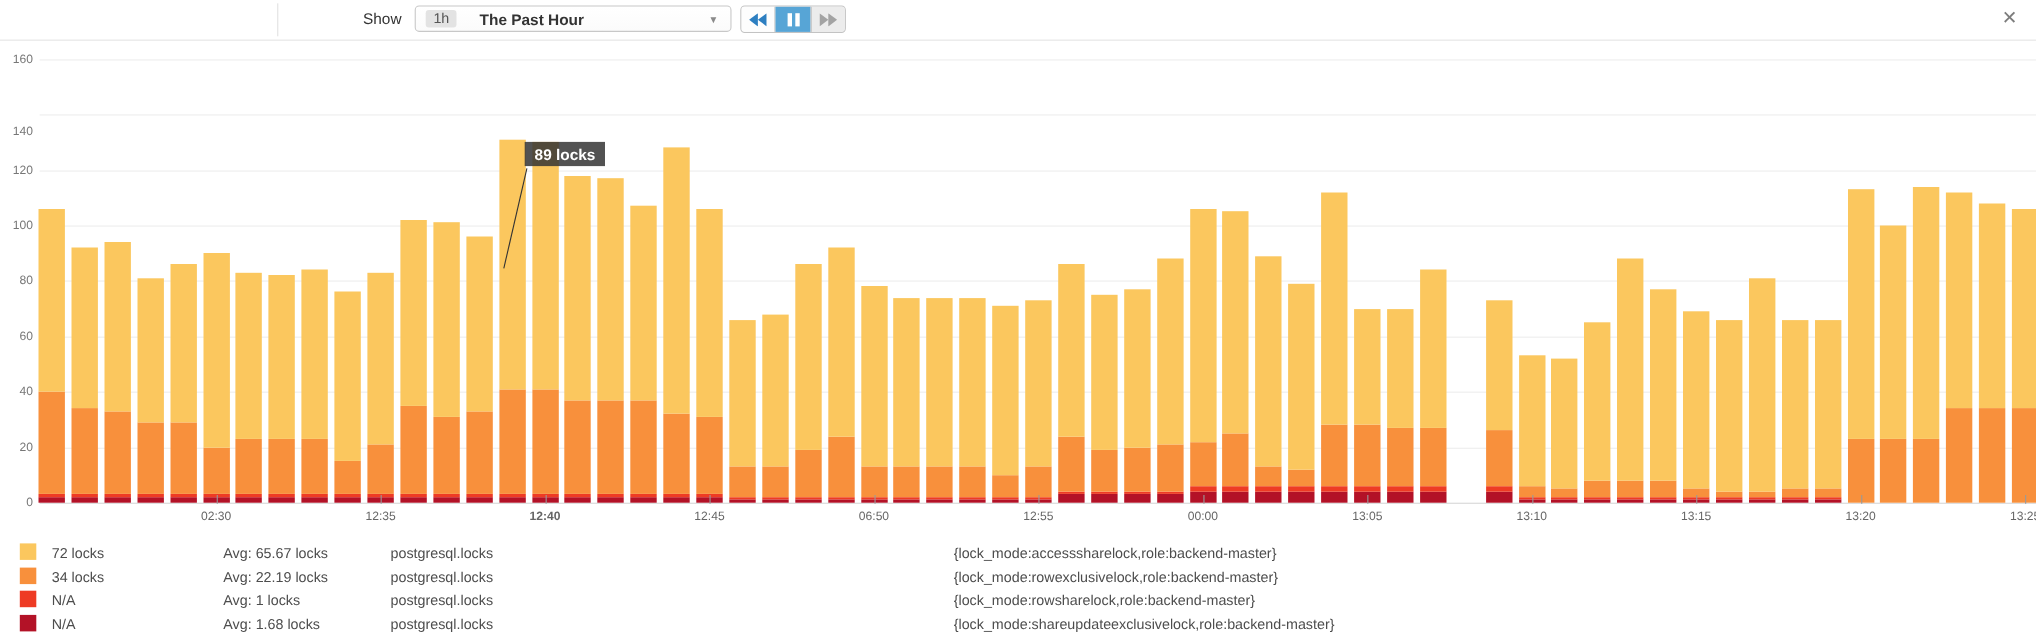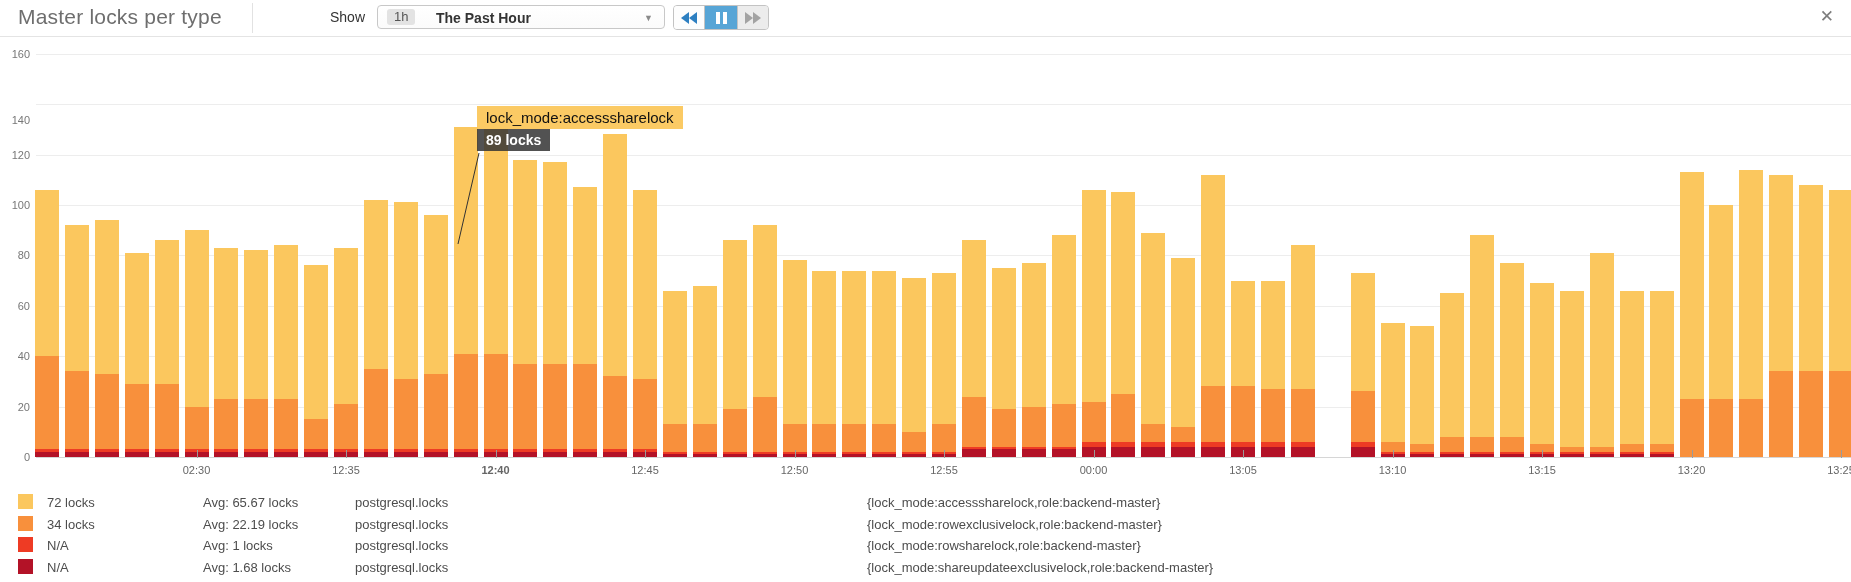--- a/index.html
+++ b/index.html
@@ -51,21 +51,20 @@
   .lg-avg{left:203px;}
   .lg-metric{left:355px;text-align:right;}
   .lg-tags{left:867px;}
 </style>
 </head>
 <body>
 
 <div id="stage">
 
   <div class="hdr">
-    <h1 class="hdr-title">Master locks per type</h1>
     <div class="hdr-divider"></div>
     <span class="show-label">Show</span>
     <div class="tf-select">
       <span class="tf-badge">1h</span>
       <span class="tf-text">The Past Hour</span>
       <span class="tf-arrow">▼</span>
     </div>
     <div class="playback">
       <button class="pb pb-rew">
         <svg width="16" height="12" viewBox="0 0 16 12">
@@ -340,41 +339,40 @@
     <div id="xaxis">
         <div class="xtick" style="left: 196.5px;"></div>
         <div class="xlab" style="left: 166.5px;">02:30</div>
         <div class="xtick" style="left: 346px;"></div>
         <div class="xlab" style="left: 316px;">12:35</div>
         <div class="xtick" style="left: 495.5px;"></div>
         <div class="xlab" style="left: 465.5px; font-weight: bold;">12:40</div>
         <div class="xtick" style="left: 645px;"></div>
         <div class="xlab" style="left: 615px;">12:45</div>
         <div class="xtick" style="left: 794.5px;"></div>
-        <div class="xlab" style="left: 764.5px;">12:50</div>
+        <div class="xlab" style="left: 764.5px;">06:50</div>
         <div class="xtick" style="left: 944px;"></div>
         <div class="xlab" style="left: 914px;">12:55</div>
         <div class="xtick" style="left: 1093.5px;"></div>
         <div class="xlab" style="left: 1063.5px;">00:00</div>
         <div class="xtick" style="left: 1243px;"></div>
         <div class="xlab" style="left: 1213px;">13:05</div>
         <div class="xtick" style="left: 1392.5px;"></div>
         <div class="xlab" style="left: 1362.5px;">13:10</div>
         <div class="xtick" style="left: 1542px;"></div>
         <div class="xlab" style="left: 1512px;">13:15</div>
         <div class="xtick" style="left: 1691.5px;"></div>
         <div class="xlab" style="left: 1661.5px;">13:20</div>
         <div class="xtick" style="left: 1841px;"></div>
         <div class="xlab" style="left: 1811px;">13:25</div>
       </div>
 
     <svg class="tt-line" width="40" height="95" viewBox="0 0 40 95">
       <line x1="29" y1="2" x2="8" y2="93" stroke="#333" stroke-width="1"></line>
     </svg>
-    <div class="tt-name">lock_mode:accesssharelock</div>
     <div class="tt-val">89 locks</div>
   </div>
 
   <div id="legend">
       <div class="lg-row" style="top: 494px;">
         <span class="lg-swatch" style="background: rgb(251, 199, 94);"></span>
         <span class="lg-col lg-value">72 locks</span>
         <span class="lg-col lg-avg">Avg: 65.67 locks</span>
         <span class="lg-col lg-metric">postgresql.locks</span>
         <span class="lg-col lg-tags">{lock_mode:accesssharelock,role:backend-master}</span>

